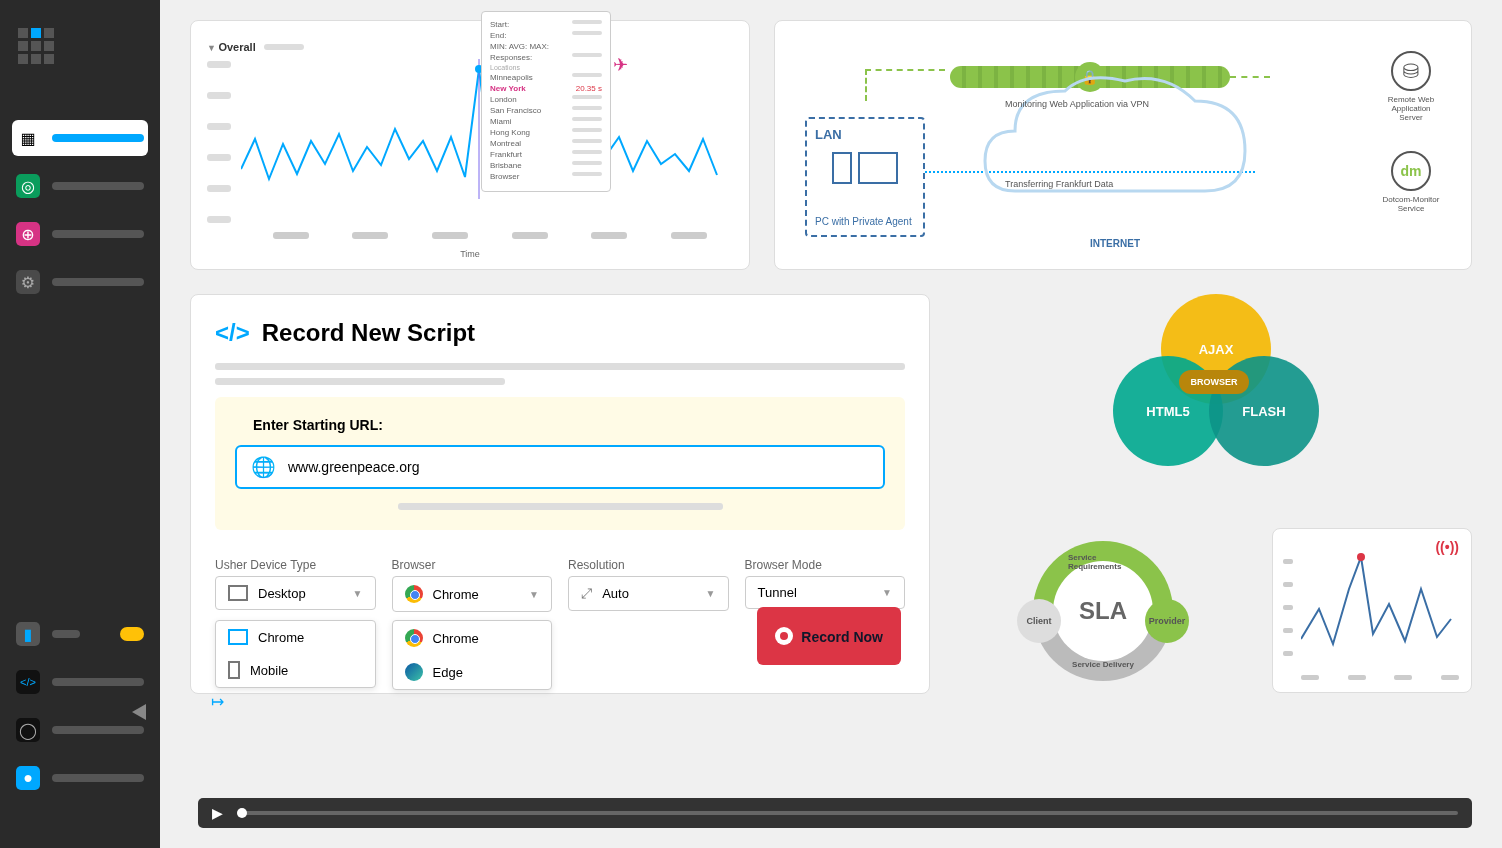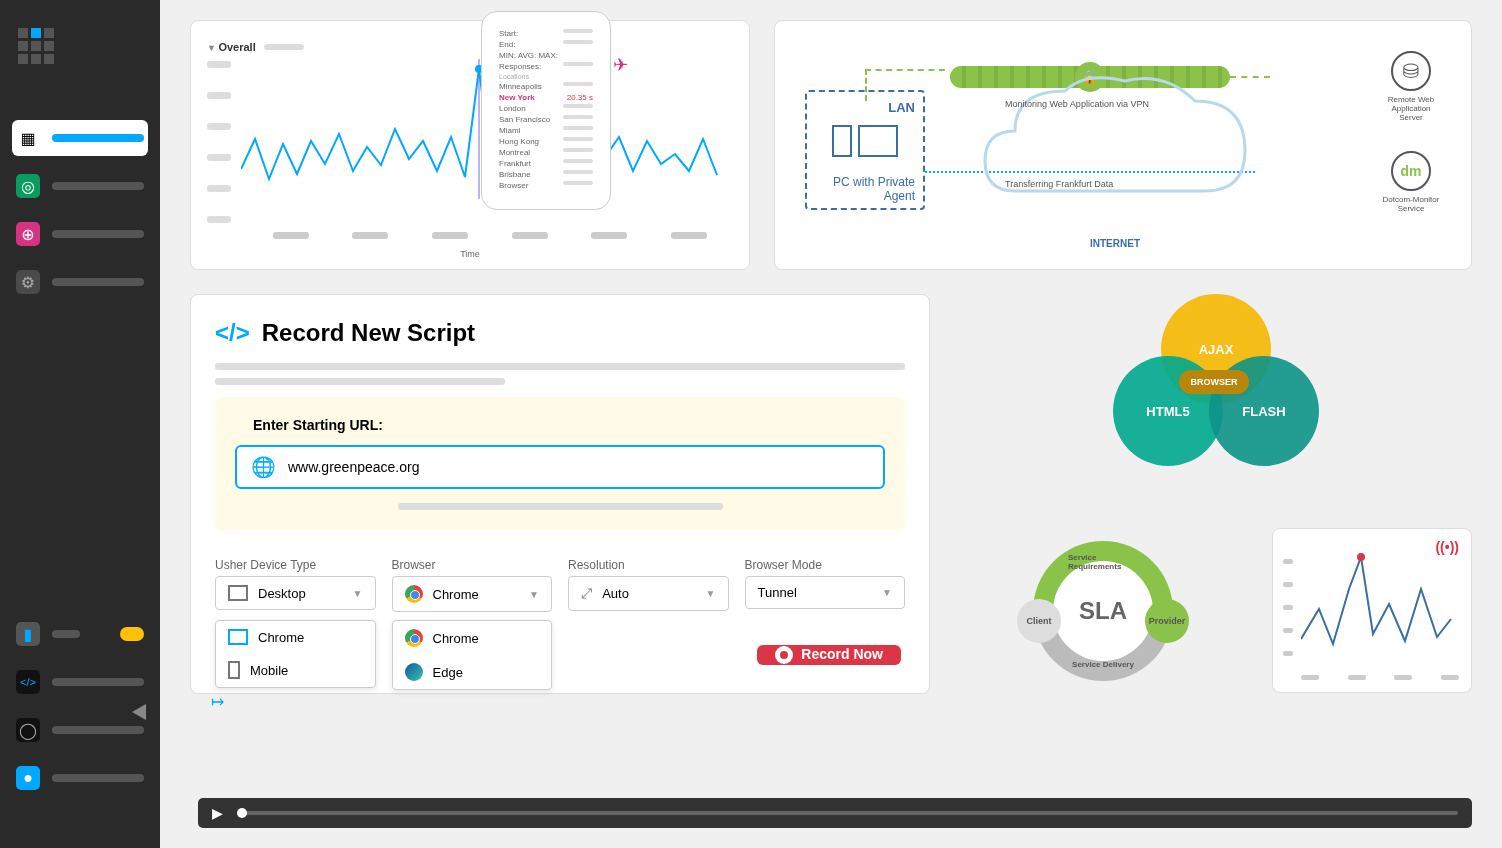--- a/index.html
+++ b/index.html
@@ -32,33 +32,33 @@
 .chart-card{width:560px;height:250px;padding:16px;position:relative}
 .chart-title{font-size:11px;font-weight:bold;color:#333}
 .chart-title::before{content:"▼ ";font-size:9px;color:#888}
 .chart-legend{display:inline-block;width:40px;height:6px;background:#ddd;border-radius:3px;margin-left:8px;vertical-align:middle}
 .y-axis{position:absolute;left:16px;top:40px}
 .y-tick{width:24px;height:7px;background:#ddd;border-radius:3px;margin-bottom:24px}
 .x-axis{position:absolute;bottom:30px;left:60px;right:20px;display:flex;justify-content:space-around}
 .x-tick{width:36px;height:7px;background:#ccc;border-radius:3px}
 .x-label{position:absolute;bottom:10px;left:50%;transform:translateX(-50%);font-size:9px;color:#666}
 .chart-svg{position:absolute;left:50px;top:38px;width:480px;height:160px}
-.tooltip{position:absolute;left:290px;top:-10px;width:130px;background:#fff;border:1px solid #ccc;border-radius:16px;padding:17px;font-size:8px;color:#666;z-index:5}
+.tooltip{position:absolute;left:290px;top:-10px;width:130px;background:#fff;border:1px solid #ccc;border-radius:4px;padding:8px;font-size:8px;color:#666;z-index:5}
 .tooltip-row{display:flex;justify-content:space-between;margin-bottom:2px}
 .tooltip-bar{width:30px;height:4px;background:#ddd;border-radius:2px}
 .tooltip-highlight{color:#d63384;font-weight:bold}
 .tooltip-highlight2{color:#dc3545}
 .paper-plane{position:absolute;right:-18px;top:42px;font-size:18px;color:#d63384}
 .diagram-card{flex:1;height:250px;padding:20px;position:relative}
-.lan-box{position:absolute;left:30px;top:69px;width:120px;height:120px;border:2px dashed #3a6ea5;border-radius:4px;text-align:right;padding:8px}
+.lan-box{position:absolute;left:30px;top:96px;width:120px;height:120px;border:2px dashed #3a6ea5;border-radius:4px;text-align:left;padding:8px}
 .lan-title{color:#3a6ea5;font-size:13px;font-weight:bold}
 .device-group{display:flex;justify-content:center;gap:6px;margin-top:10px}
 .desktop{width:40px;height:32px;border:2px solid #3a6ea5}
 .laptop{width:20px;height:32px;border:2px solid #3a6ea5}
-.lan-sub{font-size:12px;color:#3a6ea5;margin-top:18px}
+.lan-sub{font-size:10px;color:#3a6ea5;margin-top:32px}
 .vpn-tube{position:absolute;left:175px;top:45px;width:280px;height:22px;background:repeating-linear-gradient(90deg,#8bc34a 0 12px,#7cb342 12px 16px);border-radius:11px}
 .vpn-lock{position:absolute;left:300px;top:41px;width:30px;height:30px;background:#8bc34a;border-radius:50%;display:flex;align-items:center;justify-content:center;color:#fff;font-size:14px}
 .cloud{position:absolute;left:190px;top:30px;width:300px;height:200px}
 .cloud-label{position:absolute;bottom:10px;left:50%;transform:translateX(-50%);color:#3a6ea5;font-size:10px;font-weight:bold}
 .diag-text{font-size:9px;color:#555}
 .monitoring-text{position:absolute;left:230px;top:78px}
 .transfer-text{position:absolute;left:230px;top:158px}
 .server-node{position:absolute;right:30px;top:30px;width:60px;text-align:center;font-size:8px;color:#555}
 .server-icon{width:40px;height:40px;border:2px solid #555;border-radius:50%;margin:0 auto 4px;display:flex;align-items:center;justify-content:center;font-size:20px}
 .dm-node{position:absolute;right:30px;top:130px;width:60px;text-align:center;font-size:8px;color:#555}
@@ -76,21 +76,21 @@
 .url-text{font-size:14px}
 .options-row{display:flex;gap:16px;margin-top:28px}
 .option-col{flex:1;position:relative}
 .opt-label{font-size:12px;color:#666;margin-bottom:4px}
 .select{border:1px solid #ccc;border-radius:4px;padding:8px 12px;display:flex;align-items:center;gap:10px;font-size:13px;justify-content:space-between;cursor:pointer}
 .select-left{display:flex;align-items:center;gap:10px}
 .caret{color:#999;font-size:10px}
 .dropdown{position:absolute;top:62px;left:0;right:0;background:#fff;border:1px solid #ccc;border-radius:4px;box-shadow:0 2px 6px rgba(0,0,0,0.1);z-index:5}
 .dd-item{padding:8px 12px;display:flex;align-items:center;gap:10px;font-size:13px;cursor:pointer}
 .arrow-right{position:absolute;left:-4px;top:134px;color:#00a8ff;font-size:16px}
-.record-btn{background:#dc3545;color:#ffffff;border:none;border-radius:6px;padding:1px 18px;font-size:14px;font-weight:bold;display:flex;align-items:flex-start;gap:8px;cursor:pointer;position:absolute;right:28px;bottom:28px}
+.record-btn{background:#dc3545;color:#0f172a;border:none;border-radius:6px;padding:20px 18px;font-size:14px;font-weight:bold;display:flex;align-items:flex-end;gap:8px;cursor:pointer;position:absolute;right:28px;bottom:28px}
 .record-dot{width:18px;height:18px;background:#fff;border-radius:50%;display:flex;align-items:center;justify-content:center}
 .record-dot::after{content:"";width:8px;height:8px;background:#dc3545;border-radius:50%}
 .side-widgets{flex:1;display:flex;flex-direction:column;gap:24px}
 .venn-card{height:210px;display:flex;justify-content:center;position:relative;border:none;background:transparent}
 .venn{position:relative;width:200px;height:170px}
 .circle{position:absolute;width:110px;height:110px;border-radius:50%;opacity:0.9;display:flex;align-items:center;justify-content:center;color:#fff;font-weight:bold;font-size:13px}
 .c-ajax{background:#f5b800;left:48px;top:0}
 .c-html{background:#00a88f;left:0;top:62px}
 .c-flash{background:#0d9488;left:96px;top:62px}
 .venn-center{position:absolute;left:66px;top:76px;width:70px;height:24px;background:#b8860b;border-radius:12px;font-size:9px;font-weight:bold;color:#fff;display:flex;align-items:center;justify-content:center;z-index:2}

